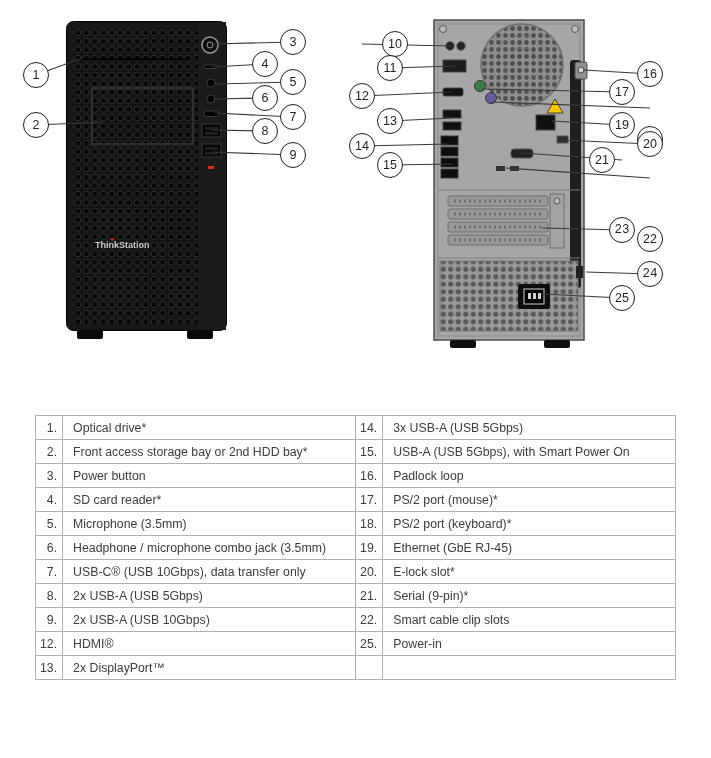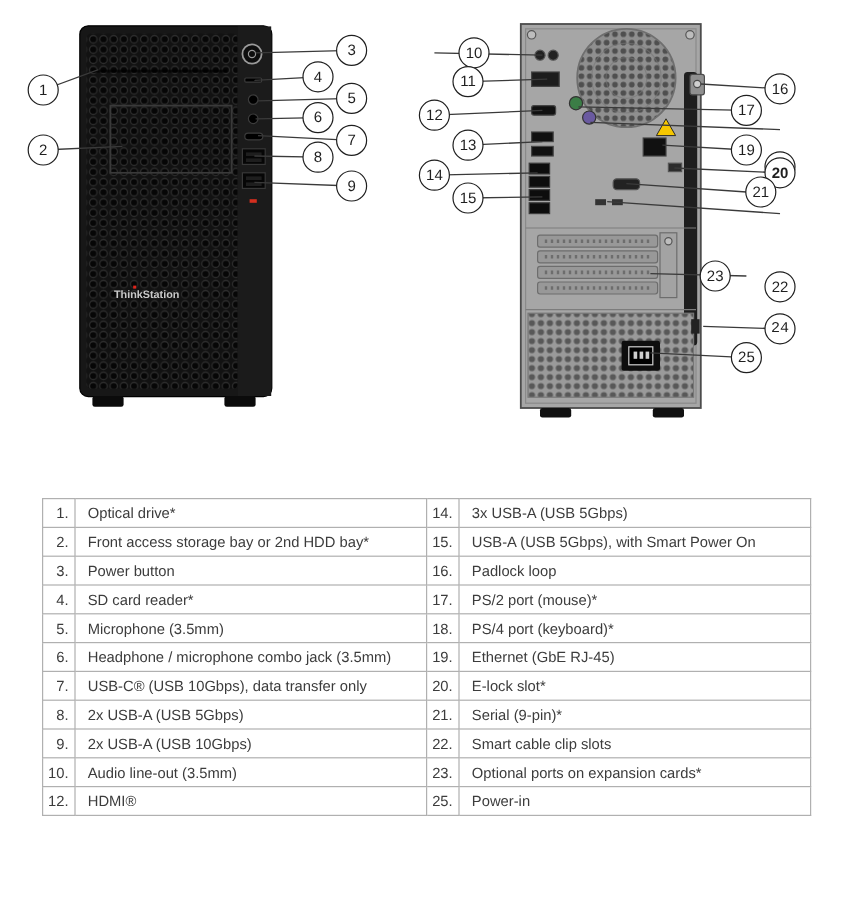--- a/index.html
+++ b/index.html
@@ -191,24 +191,24 @@
         <div class="callout" style="left: 362px; top: 44px; margin-left: 20px;">10</div>
         <div class="callout" style="left: 390px; top: 68px;">11</div>
         <div class="callout" style="left: 362px; top: 96px;">12</div>
         <div class="callout" style="left: 390px; top: 121px;">13</div>
         <div class="callout" style="left: 362px; top: 146px;">14</div>
         <div class="callout" style="left: 390px; top: 165px;">15</div>
         <div class="callout" style="left: 650px; top: 74px;">16</div>
         <div class="callout" style="left: 622px; top: 92px;">17</div>
         <div class="callout" style="left: 650px; top: 108px; margin-top: 18px;">18</div>
         <div class="callout" style="left: 622px; top: 125px;">19</div>
-        <div class="callout" style="left: 650px; top: 144px; font-weight: bold;">20</div>
-        <div class="callout" style="left: 634px; top: 160px; text-align: right;">21</div>
+        <div class="callout" style="left: 650px; top: 144px;">20</div>
+        <div class="callout" style="left: 602px; top: 160px; text-align: right;">21</div>
         <div class="callout" style="left: 650px; top: 178px; margin-top: 48px;">22</div>
-        <div class="callout" style="left: 596px; top: 230px;">23</div>
+        <div class="callout" style="left: 622px; top: 230px; font-family: Liberation Mono, monospace;">23</div>
         <div class="callout" style="left: 650px; top: 274px; font-family: Liberation Mono, monospace;">24</div>
         <div class="callout" style="left: 622px; top: 298px;">25</div>
       </div>
   </div>
 
   <table class="legend">
     <tbody id="legend-body">
         <tr>
           <td class="num">1.</td>
           <td class="desc descL">Optical drive*</td>
@@ -230,21 +230,21 @@
         <tr>
           <td class="num">4.</td>
           <td class="desc descL">SD card reader*</td>
           <td class="num">17.</td>
           <td class="desc">PS/2 port (mouse)*</td>
         </tr>
         <tr>
           <td class="num">5.</td>
           <td class="desc descL">Microphone (3.5mm)</td>
           <td class="num">18.</td>
-          <td class="desc">PS/4 port (keyboard)*</td>
+          <td class="desc">PS/2 port (keyboard)*</td>
         </tr>
         <tr>
           <td class="num">6.</td>
           <td class="desc descL">Headphone / microphone combo jack (3.5mm)</td>
           <td class="num">19.</td>
           <td class="desc">Ethernet (GbE RJ-45)</td>
         </tr>
         <tr>
           <td class="num">7.</td>
           <td class="desc descL">USB-C® (USB 10Gbps), data transfer only</td>
@@ -257,26 +257,26 @@
           <td class="num">21.</td>
           <td class="desc">Serial (9-pin)*</td>
         </tr>
         <tr>
           <td class="num">9.</td>
           <td class="desc descL">2x USB-A (USB 10Gbps)</td>
           <td class="num">22.</td>
           <td class="desc">Smart cable clip slots</td>
         </tr>
         <tr>
-          <td class="num">10.</td>
-          <td class="desc descL">Audio line-out (3.5mm)</td>
-          <td class="num">23.</td>
-          <td class="desc">Optional ports on expansion cards*</td>
-        </tr>
-        <tr>
           <td class="num">12.</td>
           <td class="desc descL">HDMI®</td>
           <td class="num">25.</td>
           <td class="desc">Power-in</td>
         </tr>
+        <tr>
+          <td class="num">13.</td>
+          <td class="desc descL">2x DisplayPort™</td>
+          <td class="num"></td>
+          <td class="desc"></td>
+        </tr>
       </tbody>
   </table>
 </div>
 
 </body></html>

